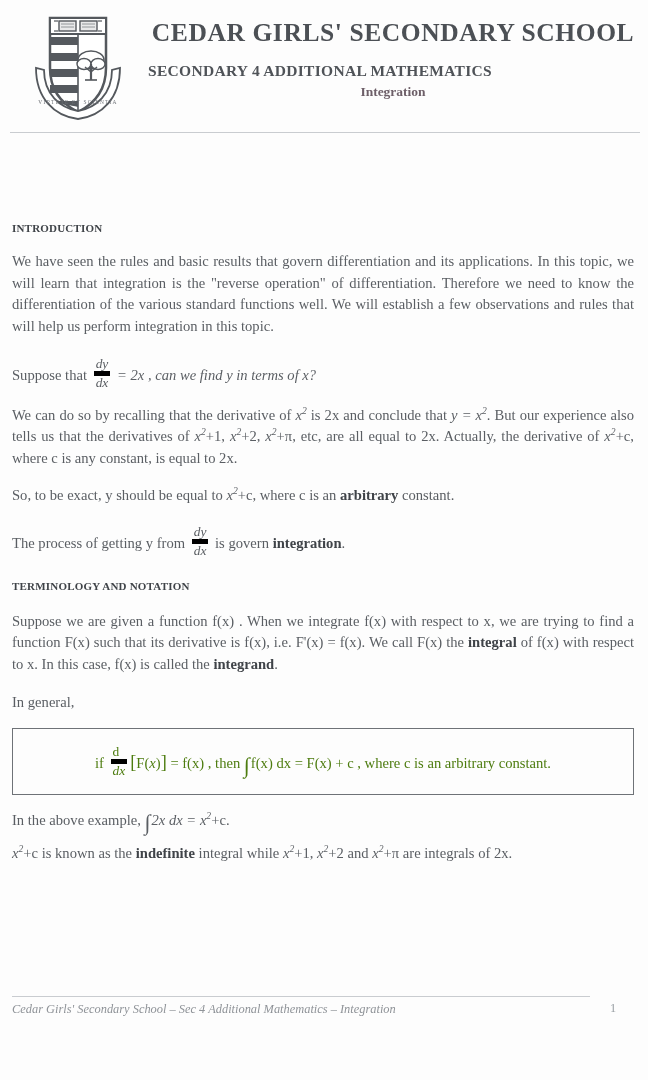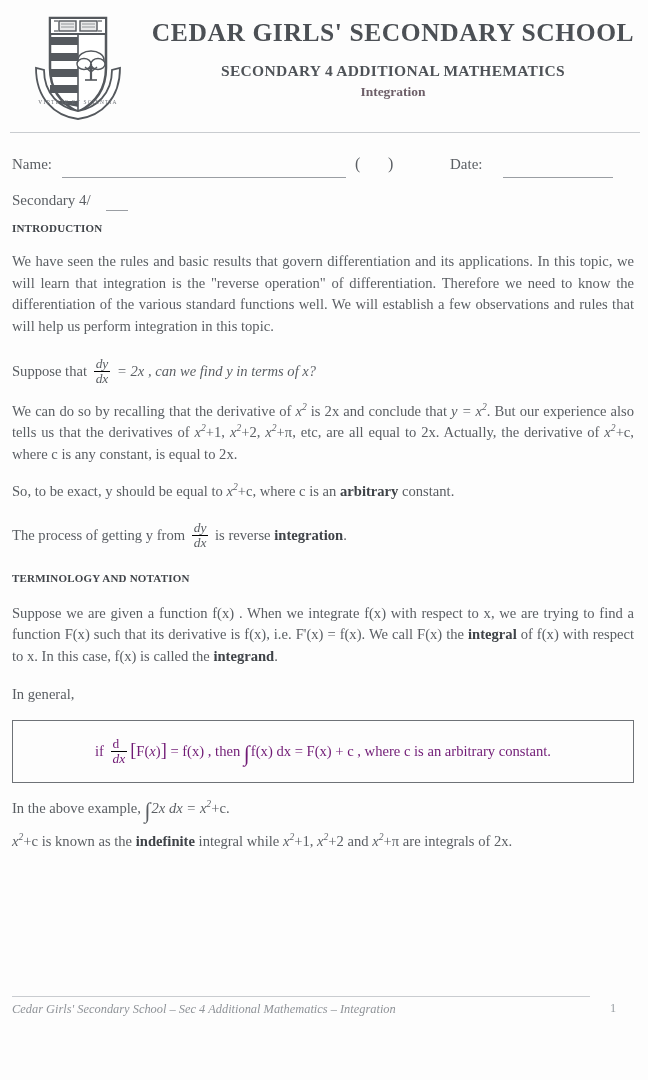--- a/index.html
+++ b/index.html
@@ -18,21 +18,21 @@
   .crest{position:absolute;left:28px;top:12px;width:100px;height:108px;}
   .school-title{
     position:absolute;left:148px;top:18px;width:490px;
     text-align:center;
     font-size:25.5px;font-weight:bold;letter-spacing:.6px;
     color:#4c5055;
     font-family:"Liberation Serif", serif;
   }
   .subject-title{
     position:absolute;left:148px;top:62px;width:490px;
-    text-align:center;
+    text-align:left;
     font-size:15.5px;font-weight:bold;letter-spacing:.3px;
     color:#4f5358;
   }
   .topic-title{
     position:absolute;left:148px;top:84px;width:490px;
     text-align:center;
     font-size:13.5px;font-weight:bold;
     color:#6d5f68;
   }
   .rule-top{
@@ -60,33 +60,33 @@
   
   .m{font-style:italic;}
   .up{font-style:normal;}
   sup{font-size:.66em;vertical-align:super;line-height:0;}
   .frac{
     display:inline-block;vertical-align:-0.52em;
     text-align:left;line-height:1.04;
     margin:0 3px;font-size:.92em;
   }
   .frac .num{display:block;padding:0 2px;}
-  .frac .den{display:block;border-top:1px solid #000000;padding:0 2px;}
+  .frac .den{display:block;border-top:5px solid #000000;padding:0 2px;}
   .intsym{
     font-size:1.5em;line-height:0;vertical-align:-0.22em;
     font-family:"Liberation Serif", serif;margin-right:1px;
   }
   b{color:#3f4348;}
 
   .formula-box{
     border:1px solid #6e7277;
     padding:16px 10px;
     text-align:center;
     font-size:14.6px;
-    color:#701a75;
+    color:#4d7c0f;
     box-sizing:border-box;
   }
 
   
   .rule-bot{
     position:absolute;left:12px;top:996px;width:578px;height:1px;
     background:#c9ccd0;
   }
   .footer-text{
     position:absolute;left:12px;top:1002px;
@@ -143,33 +143,20 @@
       </svg>
     </div>
 
     <div class="school-title">CEDAR GIRLS' SECONDARY SCHOOL</div>
     <div class="subject-title">SECONDARY 4 ADDITIONAL MATHEMATICS</div>
     <div class="topic-title">Integration</div>
   </div>
 
   <div class="rule-top"></div>
 
-  <div class="meta">
-    <span class="lbl" style="left:12px;top:8px;">Name:</span>
-    <span class="fill-line" style="left:62px;top:29px;width:284px;"></span>
-
-    <span class="paren" style="left:355px;top:7px;">(</span>
-    <span class="paren" style="left:388px;top:7px;">)</span>
-
-    <span class="lbl" style="left:450px;top:8px;">Date:</span>
-    <span class="fill-line" style="left:503px;top:29px;width:110px;"></span>
-
-    <span class="lbl" style="left:12px;top:44px;">Secondary 4/</span>
-    <span class="fill-line" style="left:106px;top:62px;width:22px;"></span>
-  </div>
 
   <div class="content">
 
     <div class="sec-head">INTRODUCTION</div>
     <p class="para" style="margin-top:17px;">We have seen the rules and basic results that govern differentiation and its applications. In this topic, we will learn that integration is the "reverse operation" of differentiation. Therefore we need to know the differentiation of the various standard functions well. We will establish a few observations and rules that will help us perform integration in this topic.</p>
 
 
     <p class="para" style="margin-top:20px;">
       <span>Suppose that</span>
       <span class="frac">
@@ -197,21 +184,21 @@
       <b>arbitrary</b>
       <span>constant.</span>
     </p>
 
     <p class="para" style="margin-top:18px;">
       <span>The process of getting y from</span>
       <span class="frac">
         <span class="num m">dy</span>
         <span class="den m">dx</span>
       </span>
-      <span>is reverse</span>
+      <span>is govern</span>
       <b>integration</b><span>.</span>
     </p>
 
     <div class="sec-head" style="margin-top:22px;">TERMINOLOGY AND NOTATION</div>
 
     <p class="para" style="margin-top:19px;">
       <span>Suppose we are given a function f(x) . When we integrate f(x) with respect to x, we are trying to find a function F(x) such that its derivative is f(x), i.e. F'(x) = f(x). We call F(x) the</span>
       <b>integral</b>
       <span>of f(x) with respect to x. In this case, f(x) is called the</span>
       <b>integrand</b><span>.</span>

